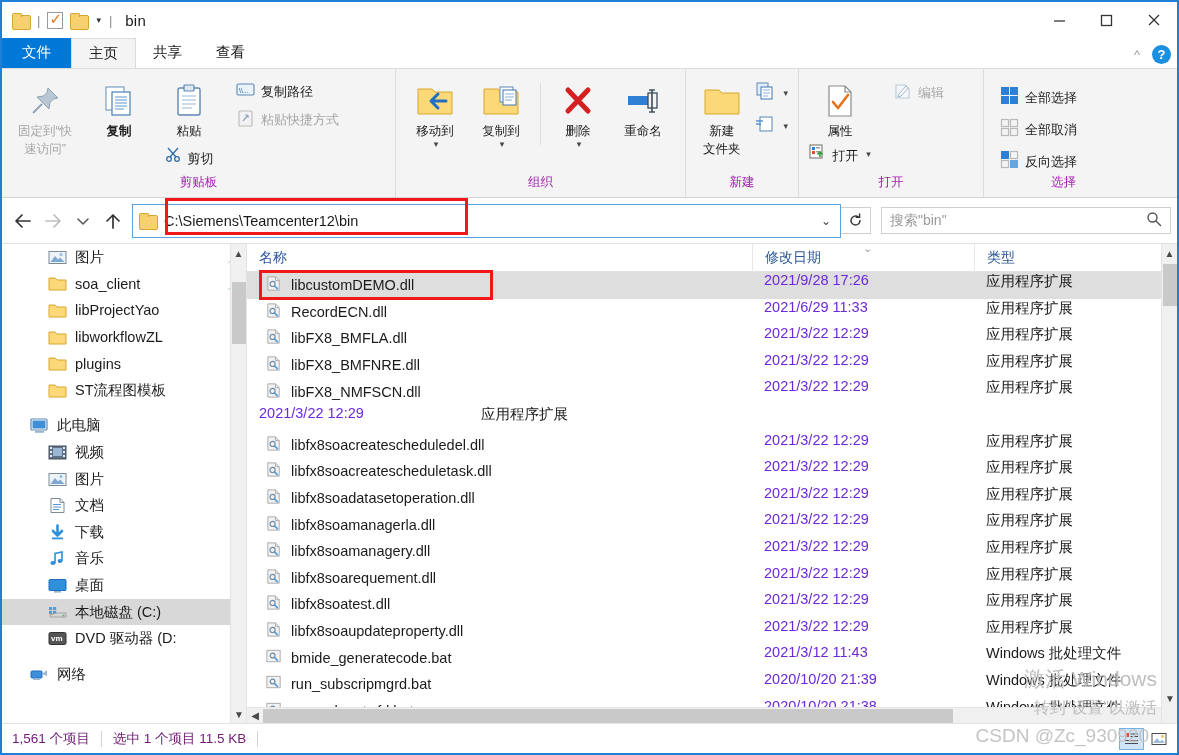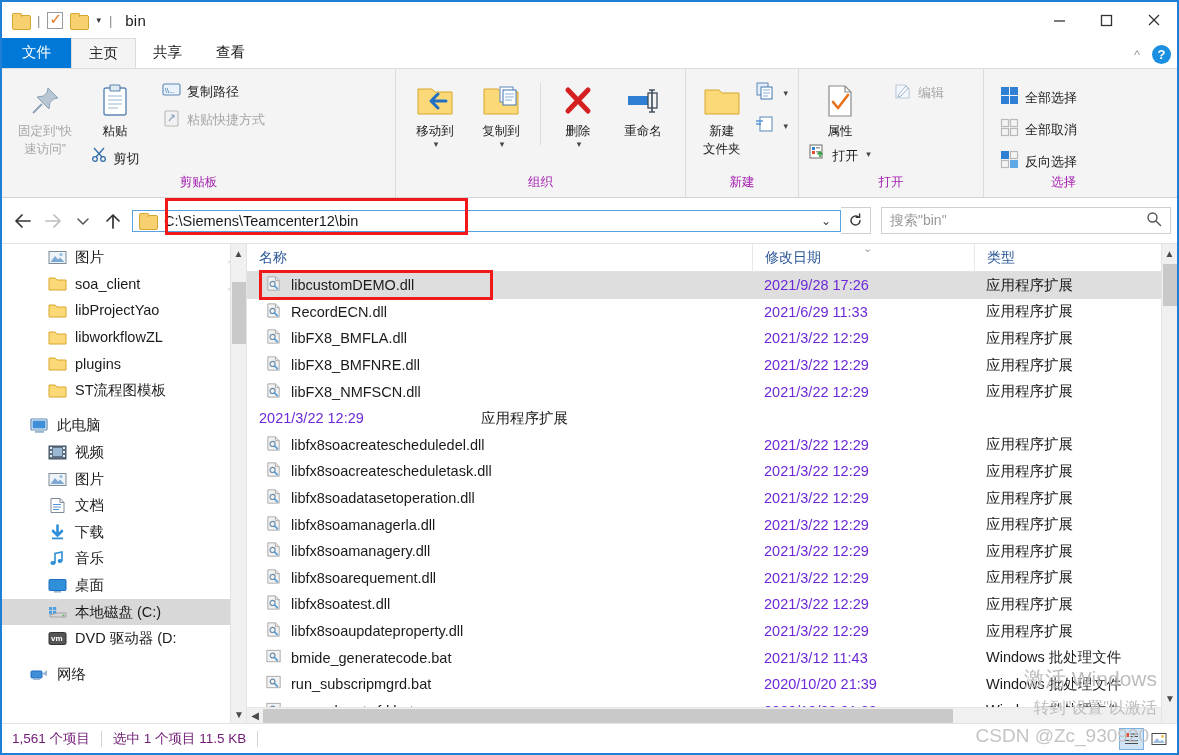--- a/index.html
+++ b/index.html
@@ -93,21 +93,21 @@
   .caret { font-size:9px; color:#444; margin-left:2px; }
 
   
   .addrbar {
     height: 46px; min-height:46px; background:#ffffff;
     display:flex; align-items:center; padding: 0 6px;
     border-bottom:1px solid #e2e2e2;
   }
   .navbtn { width:30px; height:30px; display:flex; align-items:center; justify-content:center; }
   .pathwrap {
-    flex:1; height:22px; display:flex; align-items:center;
+    flex:1; height:34px; display:flex; align-items:center;
     border:1px solid #5ba3e0; background:#fff; margin-left:4px;
   }
   .pathwrap .pfolder { margin: 0 7px 0 6px; }
   .path-text { font-size:14.5px; color:#1b1b1b; flex:1; }
   .path-chev { width:28px; text-align:center; color:#444; font-size:12px;}
   .refreshbtn {
     width:30px; height:27px; border:1px solid #cfcfcf; border-left:none; background:#fff;
     display:flex;align-items:center;justify-content:center;
   }
   .searchwrap {
@@ -146,21 +146,21 @@
     border-bottom:1px solid #e2e2e2; background:#fff; position:relative;
   }
   .col { font-size:14px; color:#2b5797; padding-left:12px; position:relative; height:28px; display:flex; align-items:center;}
   .col + .col { border-left:1px solid #e8e8e8; }
   .col.c-name { width:505px; }
   .col.c-date { width:222px; }
   .col.c-type { flex:1; }
   .sort-mark { position:absolute; left:110px; top:-2px; color:#9a9a9a; font-size:11px;}
 
   .rows { flex:1; overflow:hidden; position:relative; }
-  .frow { height:26.6px; display:flex; align-items:center; font-size:14.5px; color:#1b1b1b; }
+  .frow { height:26.6px; display:flex; font-size:14.5px; color:#1b1b1b; }
   .frow.sel { background:#dedede; }
   .f-name { width:505px; display:flex; align-items:center; padding-left:18px; white-space:nowrap; overflow:hidden;}
   .f-name .ficon { margin-right:8px; }
   .f-date { width:222px; padding-left:12px; color:#6d28d9; }
   .f-type { flex:1; padding-left:12px; color:#1b1b1b; white-space:nowrap; overflow:hidden;}
 
   .vscroll {
     position:absolute; right:0; top:0; width:16px; height:100%; background:#f0f0f0; border-left:1px solid #e4e4e4;
   }
   .hscroll {
@@ -247,20 +247,36 @@
           <div class="bigicon">
             <svg width="34" height="34" viewBox="0 0 34 34">
               <path d="M20 4 L30 14 L25.5 15 L22 18.5 L21 25 L9 13 L15.5 12 L19 8.5 Z" fill="#b9c6d4" stroke="#8fa2b5" stroke-width="1"></path>
               <line x1="14" y1="20" x2="5" y2="29" stroke="#8fa2b5" stroke-width="2"></line>
             </svg>
           </div>
           <div class="lbl">固定到“快</div>
           <div class="lbl">速访问”</div>
         </div>
 
+        <div class="bigbtn">
+          <div class="bigicon">
+            <svg width="34" height="34" viewBox="0 0 34 34">
+              <rect x="4" y="3" width="18" height="23" fill="#fff" stroke="#7a9ec4" stroke-width="1.2"></rect>
+              <rect x="10" y="8" width="18" height="23" fill="#fff" stroke="#4a7fb5" stroke-width="1.2"></rect>
+              <g stroke="#6b9fd4" stroke-width="1.1">
+                <line x1="13" y1="13" x2="25" y2="13"></line>
+                  <line x1="13" y1="16" x2="25" y2="16"></line>
+                <line x1="13" y1="19" x2="25" y2="19"></line>
+                  <line x1="13" y1="22" x2="25" y2="22"></line>
+                <line x1="13" y1="25" x2="22" y2="25"></line>
+              </g>
+            </svg>
+          </div>
+          <div class="lbl" style="font-weight:bold">复制</div>
+        </div>
 
         <div class="bigbtn" style="width:66px">
           <div class="bigicon">
             <svg width="30" height="34" viewBox="0 0 30 34">
               <rect x="4" y="4" width="22" height="27" rx="2" fill="#fff" stroke="#5d87b5" stroke-width="1.4"></rect>
               <rect x="10" y="1" width="10" height="6" rx="1" fill="#dfe7ef" stroke="#5d87b5" stroke-width="1.2"></rect>
               <g stroke="#9cb8d4" stroke-width="1">
                   <line x1="8" y1="12" x2="22" y2="12"></line>
                   <line x1="8" y1="16" x2="22" y2="16"></line>
                   <line x1="8" y1="20" x2="22" y2="20"></line>

